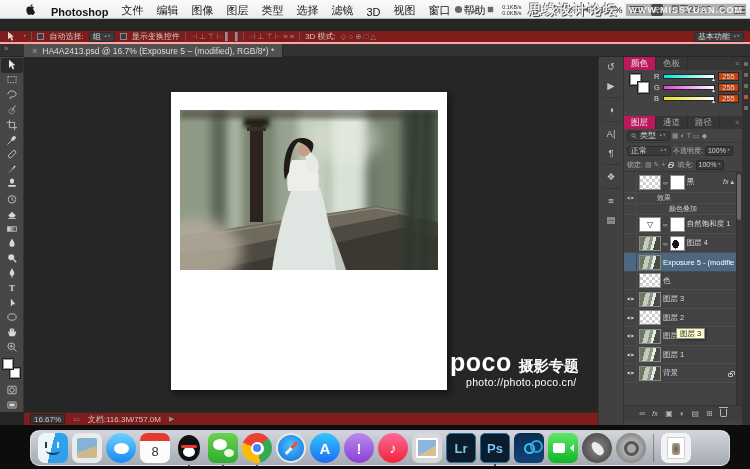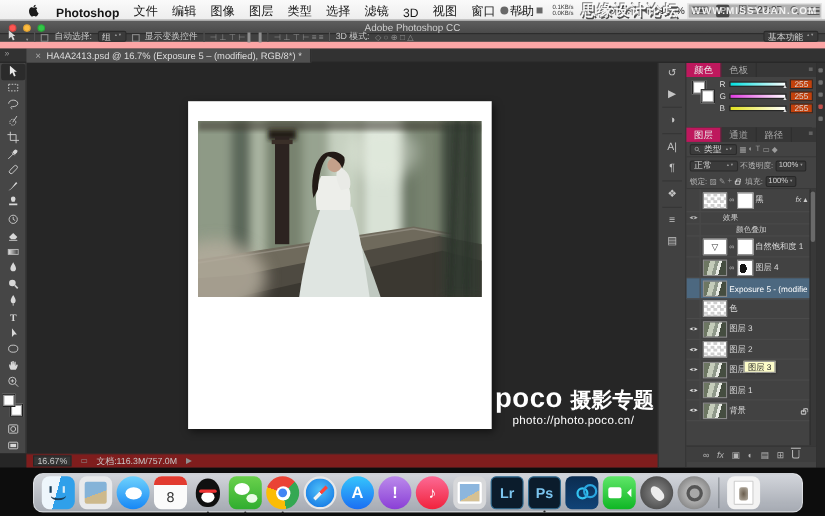--- a/index.html
+++ b/index.html
@@ -29,21 +29,21 @@
 
 
 .titlebar{position:absolute;top:19px;left:0;right:0;height:12px;background:linear-gradient(#5d5d5d,#4a4a4a);border-bottom:1px solid #2d2d2d;z-index:5}
 .tl{position:absolute;top:2.5px;width:7px;height:7px;border-radius:50%}
 .tl.r{left:8px;background:#fc5753;border:1px solid #d94542}
 .tl.y{left:21px;background:#fdbc40;border:1px solid #dfa133}
 .tl.g{left:34px;background:#33c748;border:1px solid #27a73a}
 .tb-title{position:absolute;left:0;right:0;top:0;height:12px;text-align:center;font-size:9px;line-height:12px;color:#cfcfcf}
 
 
-.optionsbar{position:absolute;top:31px;left:0;right:0;height:13px;background:#404040;border-bottom:6px solid #fca5a5;display:flex;align-items:flex-end;gap:5px;padding:0 4px;font-size:8px;color:#c9c9c9;z-index:5}
+.optionsbar{position:absolute;top:31px;left:0;right:0;height:13px;background:#7f1d1d;border-bottom:2px solid #fca5a5;display:flex;align-items:center;gap:5px;padding:0 4px;font-size:8px;color:#c9c9c9;z-index:5}
 .ob-sep{width:1px;height:9px;background:#2f2f2f;border-right:1px solid #585858}
 .chk{width:7px;height:7px;border:1px solid #8a8a8a;background:#3a3a3a;display:inline-block}
 .combo{display:inline-flex;align-items:center;gap:3px;background:#3b3b3b;border:1px solid #2b2b2b;border-radius:2px;padding:0 3px;height:10px;color:#d4d4d4}
 .updn{display:inline-flex;flex-direction:column;font-size:3.5px;line-height:3.5px;color:#9a9a9a}
 .ob-icons{display:inline-flex;gap:3px;font-size:7.5px;color:#8f8f8f;letter-spacing:0}
 .workspace{position:absolute;right:6px}
 
 
 .tabbar{position:absolute;top:44px;left:0;right:0;height:13px;background:#323232;border-bottom:1px solid #262626;z-index:4}
 .tab-collapse{position:absolute;left:4px;top:0;font-size:8px;color:#9a9a9a}
@@ -61,21 +61,21 @@
 .sw.bg{left:8px;top:10px}
 
 
 .canvas{position:absolute;left:24px;top:57px;right:152px;bottom:57px;background:#262626;z-index:1}
 .page{position:absolute;left:147px;top:35px;width:276px;height:298px;background:#fff;box-shadow:2px 3px 7px rgba(0,0,0,.55)}
 .photo{position:absolute;left:9px;top:18px;width:258px;height:160px;overflow:hidden}
 .photo svg{display:block;width:100%;height:100%}
 .poco{position:absolute;left:426px;top:293px;color:#fff;line-height:1}
 .poco-row{display:flex;align-items:baseline;gap:7px}
 .poco-brand{font-size:25px;font-weight:bold;letter-spacing:.5px}
-.poco-title{font-size:19px;font-weight:bold}
+.poco-title{font-size:15px;font-weight:bold}
 .poco-url{font-size:10.5px;margin-top:2px;padding-left:16px;letter-spacing:.3px}
 
 
 .statusbar{position:absolute;left:24px;top:412px;width:574px;height:13px;background:#7f1d1d;border-top:1px solid #2b2b2b;display:flex;align-items:center;gap:8px;padding:0 6px;font-size:8px;color:#c9c9c9;z-index:3}
 .zoombox{background:#353535;border:1px solid #262626;padding:0 3px;height:10px;line-height:9px}
 .sb-ico{color:#8f8f8f;font-size:7px}
 
 
 .panel-strip{position:absolute;left:598px;top:57px;width:26px;bottom:44px;background:#414141;border-right:1px solid #333;border-left:1px solid #333;display:flex;flex-direction:column;align-items:center;z-index:3}
 .ps-ico{width:26px;height:19px;display:flex;align-items:center;justify-content:center;font-size:9.5px;color:#c5c5c5}
@@ -256,26 +256,20 @@
           </svg></span>
       <span class="hamb"></span>
     </span>
   </div>
 
   <div class="wm-top">
     <span class="wm-site">思缘设计论坛</span>
     <span class="wm-url">WWW.MISSYUAN.COM</span>
   </div>
 
-  <div class="titlebar">
-    <span class="tl r"></span>
-    <span class="tl y"></span>
-    <span class="tl g"></span>
-    <span class="tb-title">Adobe Photoshop CC</span>
-  </div>
 
   <div class="optionsbar">
     <span class="tool" style="width:14px;height:11px">
         <svg viewBox="0 0 16 16">
           <path d="M4 1 L4 11 L7 8.5 L9 13 L11 12 L9 7.5 L12 7.5 Z" fill="#d8d8d8" stroke="none"></path>
         </svg>
       </span>
     <span class="updn">▼</span>
     <span class="ob-sep"></span>
     <span class="chk"></span>

